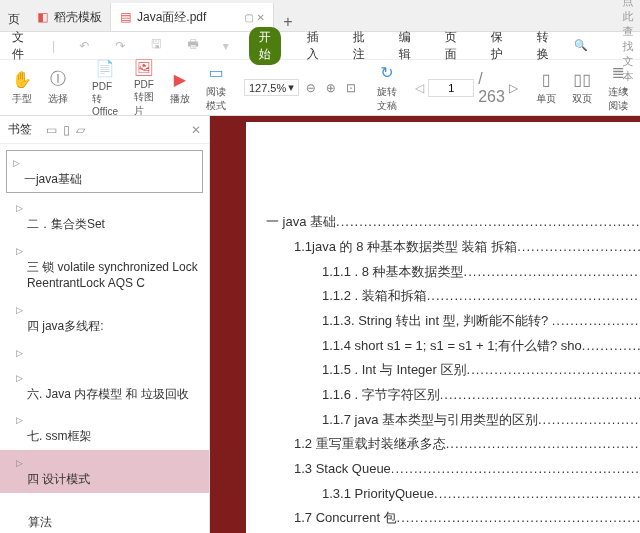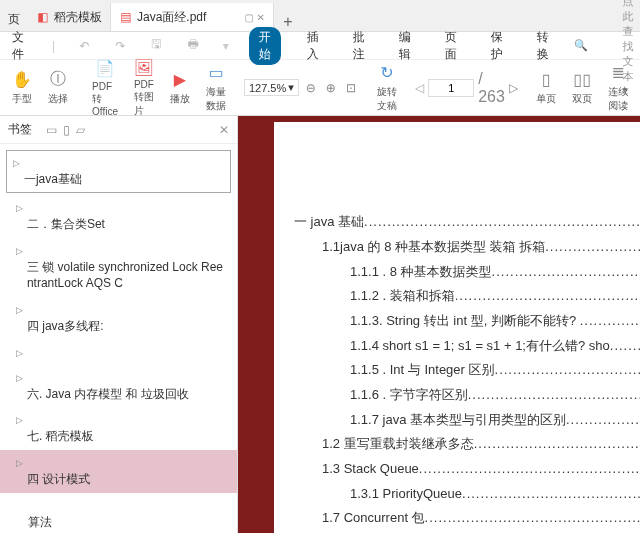--- a/index.html
+++ b/index.html
@@ -5,33 +5,33 @@
 * { margin: 0; padding: 0; box-sizing: border-box; }
 body { font-family: "Microsoft YaHei", sans-serif; font-size: 12px; background: #f5f5f5; width: 640px; height: 533px; overflow: hidden; color: #333; }
 .tabs { height: 32px; background: #f0f0f0; display: flex; align-items: flex-end; border-bottom: 1px solid #ddd; }
 .tab { height: 28px; padding: 0 8px; display: flex; align-items: center; gap: 4px; font-size: 12px; border-right: 1px solid #ddd; }
 .tab.active { background: #fff; }
 .tab-icon { width: 14px; height: 14px; display: inline-flex; align-items: center; justify-content: center; }
 .tab-close { color: #999; font-size: 10px; cursor: pointer; }
 .tab-add { width: 28px; text-align: center; font-size: 16px; color: #666; }
 .menu { height: 28px; background: #fff; display: flex; align-items: center; padding: 0 4px; gap: 18px; border-bottom: 1px solid #eee; font-size: 12px; }
 .menu-item { padding: 3px 8px; cursor: pointer; }
-.menu-item.start { background: #0369a1; color: #fff; border-radius: 10px; padding: 2px 10px; }
+.menu-item.start { background: #4d7c0f; color: #fff; border-radius: 10px; padding: 2px 10px; }
 .menu-sep { color: #ccc; margin: 0 2px; }
 .search-hint { color: #999; font-size: 11px; margin-left: 16px; }
 .toolbar { height: 56px; background: #fff; display: flex; align-items: center; gap: 4px; padding: 0 6px; border-bottom: 1px solid #ddd; }
 .tool { display: flex; flex-direction: column; align-items: center; padding: 2px 6px; cursor: pointer; font-size: 10px; color: #555; gap: 2px; }
 .tool-ico { width: 20px; height: 20px; display: flex; align-items: center; justify-content: center; font-size: 16px; color: #e94f4f; }
 .tool-ico.blue { color: #4a90d9; }
 .tool-ico.gray { color: #888; }
 .tsep { width: 1px; height: 36px; background: #eee; margin: 0 2px; }
 .zoom { display: flex; align-items: center; gap: 2px; border: 1px solid #ddd; padding: 1px 4px; font-size: 11px; }
 .page-input { width: 46px; height: 18px; border: 1px solid #ddd; text-align: center; font-size: 11px; }
 .main { display: flex; height: calc(533px - 116px); }
-.sidebar { width: 238px; background: #fff; border-right: 1px solid #ddd; display: flex; flex-direction: column; }
+.sidebar { width: 210px; background: #fff; border-right: 1px solid #ddd; display: flex; flex-direction: column; }
 .side-head { height: 28px; display: flex; align-items: center; padding: 0 8px; gap: 8px; border-bottom: 1px solid #eee; }
 .side-head .title { font-size: 12px; }
 .side-head .icons { display: flex; gap: 6px; margin-left: 6px; }
 .side-head .close { margin-left: auto; color: #999; cursor: pointer; }
 .bm-list { flex: 1; overflow-y: auto; padding: 4px 0; }
 .bm { padding: 5px 8px 5px 16px; font-size: 12px; display: flex; align-items: flex-start; gap: 4px; cursor: pointer; line-height: 1.4; }
 .bm.first { border: 1px solid #aaa; margin: 2px 6px; padding: 4px 6px; }
 .bm.selected { background: #e6c3cc; }
 .bm .arrow { color: #888; font-size: 9px; flex-shrink: 0; margin-top: 2px; }
 .bm .txt { word-break: break-all; margin-top: 16px; }
@@ -99,21 +99,21 @@
   <div class="tool">
       <div class="tool-ico">🖼</div>
       <span>PDF转图片</span>
     </div>
   <div class="tool">
       <div class="tool-ico">▶</div>
       <span>播放</span>
     </div>
   <div class="tool">
       <div class="tool-ico blue">▭</div>
-      <span>海量数据</span>
+      <span>阅读模式</span>
     </div>
   <div class="tsep"></div>
   <div class="zoom"><span>127.5%</span> ▾</div>
   <span style="padding:0 3px;color:#888">⊖</span>
   <span style="padding:0 3px;color:#888">⊕</span>
   <span style="padding:0 3px;color:#888">⊡</span>
   <div class="tsep"></div>
   <div class="tool">
       <div class="tool-ico blue">↻</div>
       <span>旋转文稿</span>
@@ -173,21 +173,21 @@
         </div>
         <div class="bm">
           <span class="arrow">▷</span>
         </div>
         <div class="bm">
           <span class="arrow">▷</span>
           <span class="txt">六. Java 内存模型 和 垃圾回收</span>
         </div>
         <div class="bm">
           <span class="arrow">▷</span>
-          <span class="txt">七. 稻壳模板</span>
+          <span class="txt">七. ssm框架</span>
         </div>
         <div class="bm selected">
           <span class="arrow">▷</span>
           <span class="txt">四 设计模式</span>
         </div>
         <div class="bm indent">
           <span class="txt">算法</span>
         </div>
         <div class="bm">
           <span class="arrow">▷</span>

